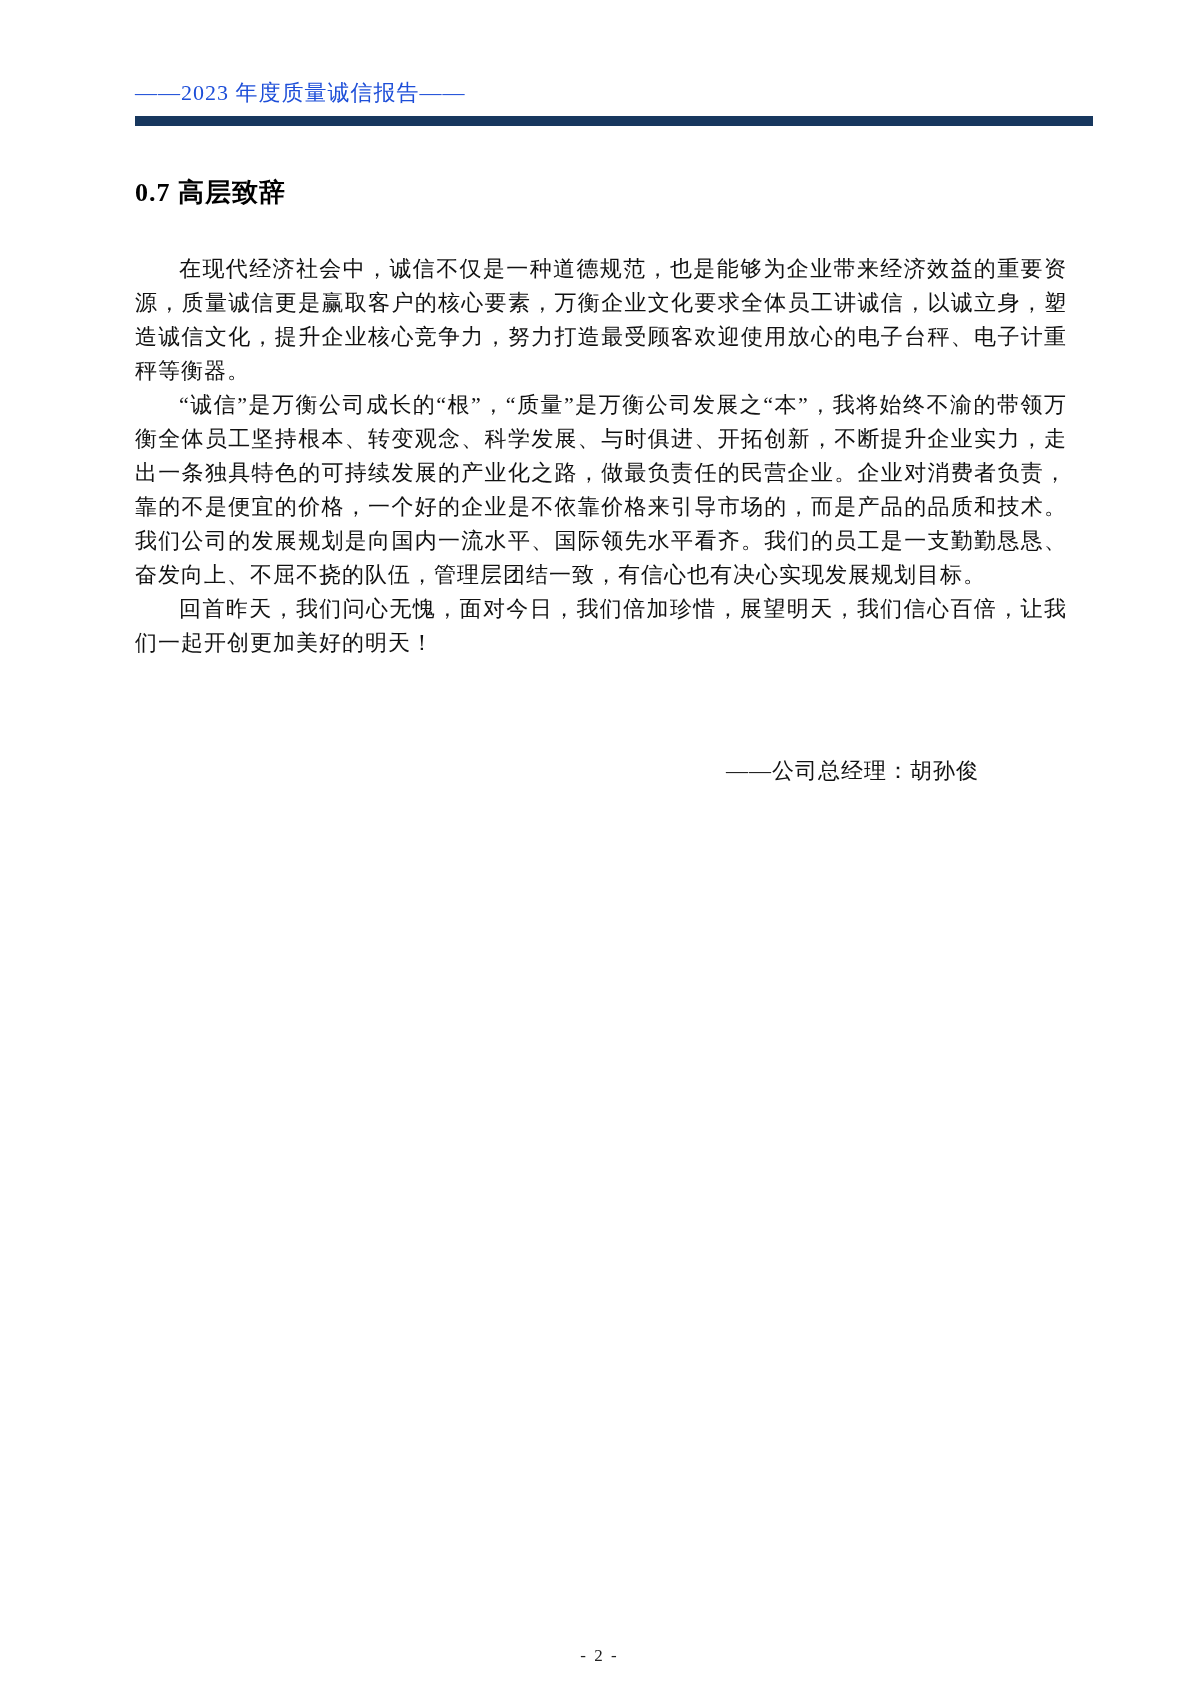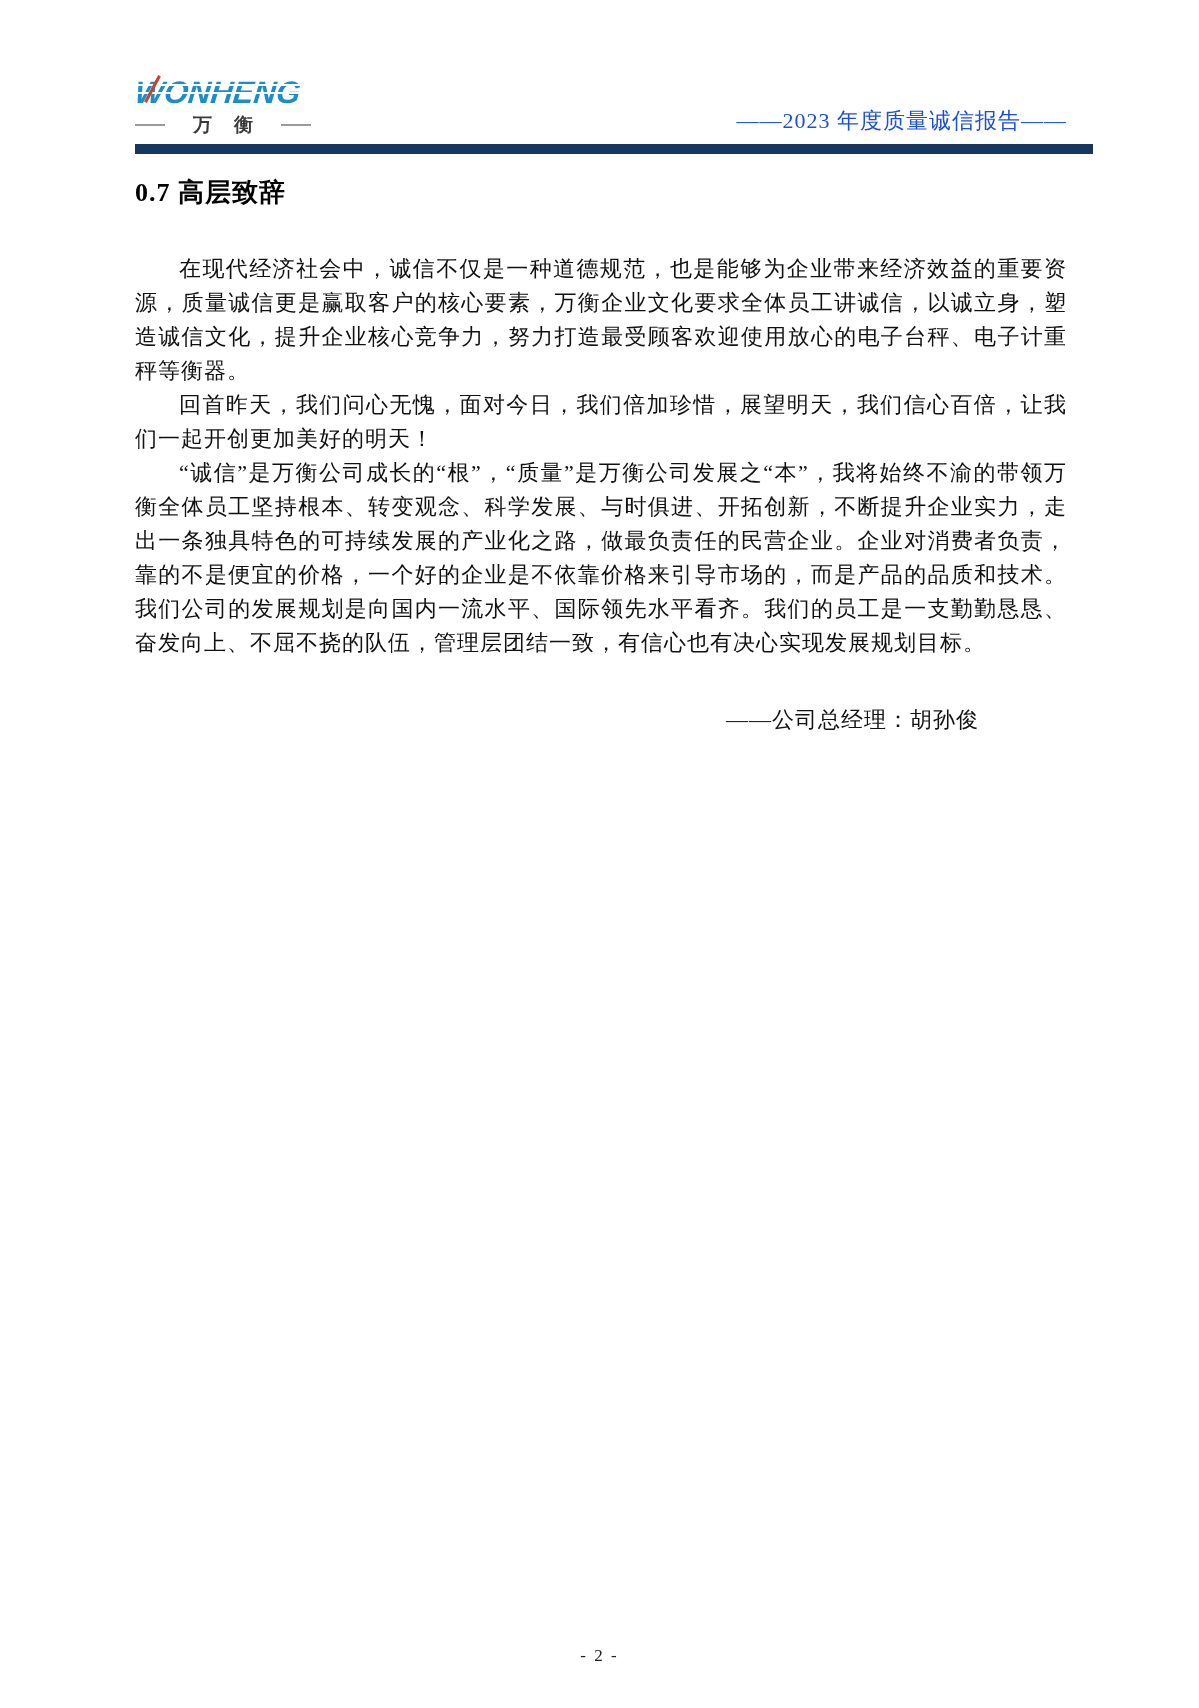--- a/index.html
+++ b/index.html
@@ -106,21 +106,21 @@
   }
   .body-text p {
     font-size: 22px;
     line-height: 34px;
     letter-spacing: 1px;
     text-align: justify;
     text-indent: 2em;
     color: #111111;
   }
   .signature {
-    margin-top: 45px;
+    margin-top: 96px;
     text-align: right;
     font-size: 22px;
     letter-spacing: 1px;
     color: #111111;
     padding-right: 88px;
   }
 
   
   .footer {
     position: absolute;
@@ -134,45 +134,34 @@
   }
 </style>
 </head>
 <body>
 
 <div class="page">
 
   <div class="header">
     <div class="header-row">
 
-      <div class="logo">
-        <div class="logo-brand">WONHENG</div>
-        <div class="logo-stripe" style="top: 6px;"></div>
-        <div class="logo-stripe" style="top: 14px;"></div>
-        <div class="logo-needle"></div>
-        <div class="logo-sub">
-          <span class="rule"></span>
-          <span class="hanzi">万衡</span>
-          <span class="rule"></span>
-        </div>
-      </div>
 
       <div class="report-title">——2023 年度质量诚信报告——</div>
     </div>
 
     <div class="header-bar"></div>
   </div>
 
   <div class="main">
     <div class="section-heading">0.7 高层致辞</div>
 
     <div class="body-text">
       <p>在现代经济社会中，诚信不仅是一种道德规范，也是能够为企业带来经济效益的重要资源，质量诚信更是赢取客户的核心要素，万衡企业文化要求全体员工讲诚信，以诚立身，塑造诚信文化，提升企业核心竞争力，努力打造最受顾客欢迎使用放心的电子台秤、电子计重秤等衡器。</p>
+      <p>“诚信”是万衡公司成长的“根”，“质量”是万衡公司发展之“本”，我将始终不渝的带领万衡全体员工坚持根本、转变观念、科学发展、与时俱进、开拓创新，不断提升企业实力，走出一条独具特色的可持续发展的产业化之路，做最负责任的民营企业。企业对消费者负责，靠的不是便宜的价格，一个好的企业是不依靠价格来引导市场的，而是产品的品质和技术。我们公司的发展规划是向国内一流水平、国际领先水平看齐。我们的员工是一支勤勤恳恳、奋发向上、不屈不挠的队伍，管理层团结一致，有信心也有决心实现发展规划目标。</p>
       <p>回首昨天，我们问心无愧，面对今日，我们倍加珍惜，展望明天，我们信心百倍，让我们一起开创更加美好的明天！</p>
-      <p>“诚信”是万衡公司成长的“根”，“质量”是万衡公司发展之“本”，我将始终不渝的带领万衡全体员工坚持根本、转变观念、科学发展、与时俱进、开拓创新，不断提升企业实力，走出一条独具特色的可持续发展的产业化之路，做最负责任的民营企业。企业对消费者负责，靠的不是便宜的价格，一个好的企业是不依靠价格来引导市场的，而是产品的品质和技术。我们公司的发展规划是向国内一流水平、国际领先水平看齐。我们的员工是一支勤勤恳恳、奋发向上、不屈不挠的队伍，管理层团结一致，有信心也有决心实现发展规划目标。</p>
     </div>
 
     <div class="signature">——公司总经理：胡孙俊</div>
   </div>
 
   <div class="footer">
     <span>- 2 -</span>
   </div>
 
 </div>

